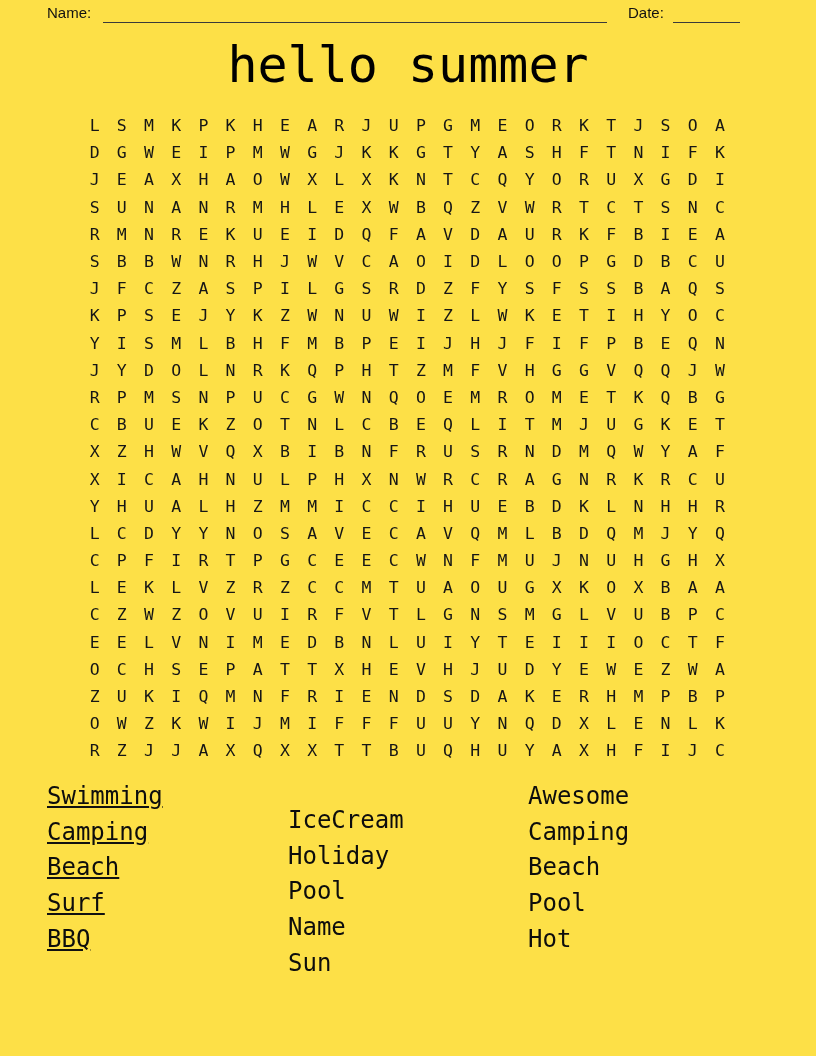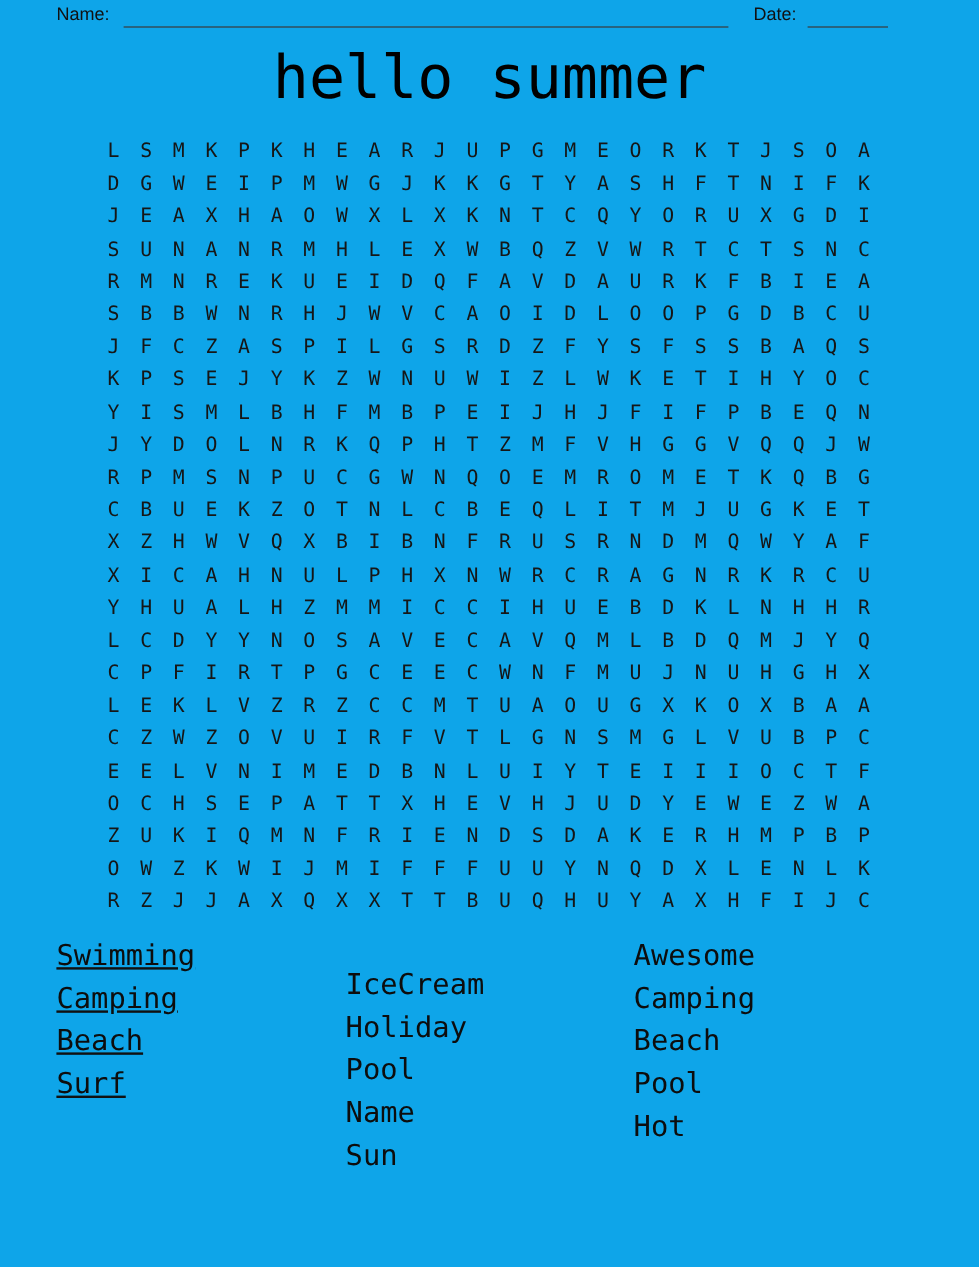--- a/index.html
+++ b/index.html
@@ -4,21 +4,21 @@
 <style>
   html, body {
     margin: 0;
     padding: 0;
     background: #ffffff;
   }
   .page {
     position: relative;
     width: 816px;
     height: 1056px;
-    background: #0ea5e9;
+    background: #fde047;
     overflow: hidden;
     font-family: "DejaVu Sans Mono", monospace;
     color: #111111;
   }
   
   .hdr-label {
     position: absolute;
     top: 4px;
     font-family: "Liberation Sans", sans-serif;
     font-size: 15px;
@@ -678,20 +678,21 @@
       <span class="cell">J</span>
       <span class="cell">C</span>
     </div>
 
   <div class="words" id="word-list">
       <div class="word-col word-col-0">
         <div class="word-item">Swimming</div>
         <div class="word-item">Camping</div>
         <div class="word-item">Beach</div>
         <div class="word-item">Surf</div>
+        <div class="word-item">BBQ</div>
       </div>
       <div class="word-col word-col-1">
         <div class="word-item">IceCream</div>
         <div class="word-item">Holiday</div>
         <div class="word-item">Pool</div>
         <div class="word-item">Name</div>
         <div class="word-item">Sun</div>
       </div>
       <div class="word-col word-col-2">
         <div class="word-item">Awesome</div>

